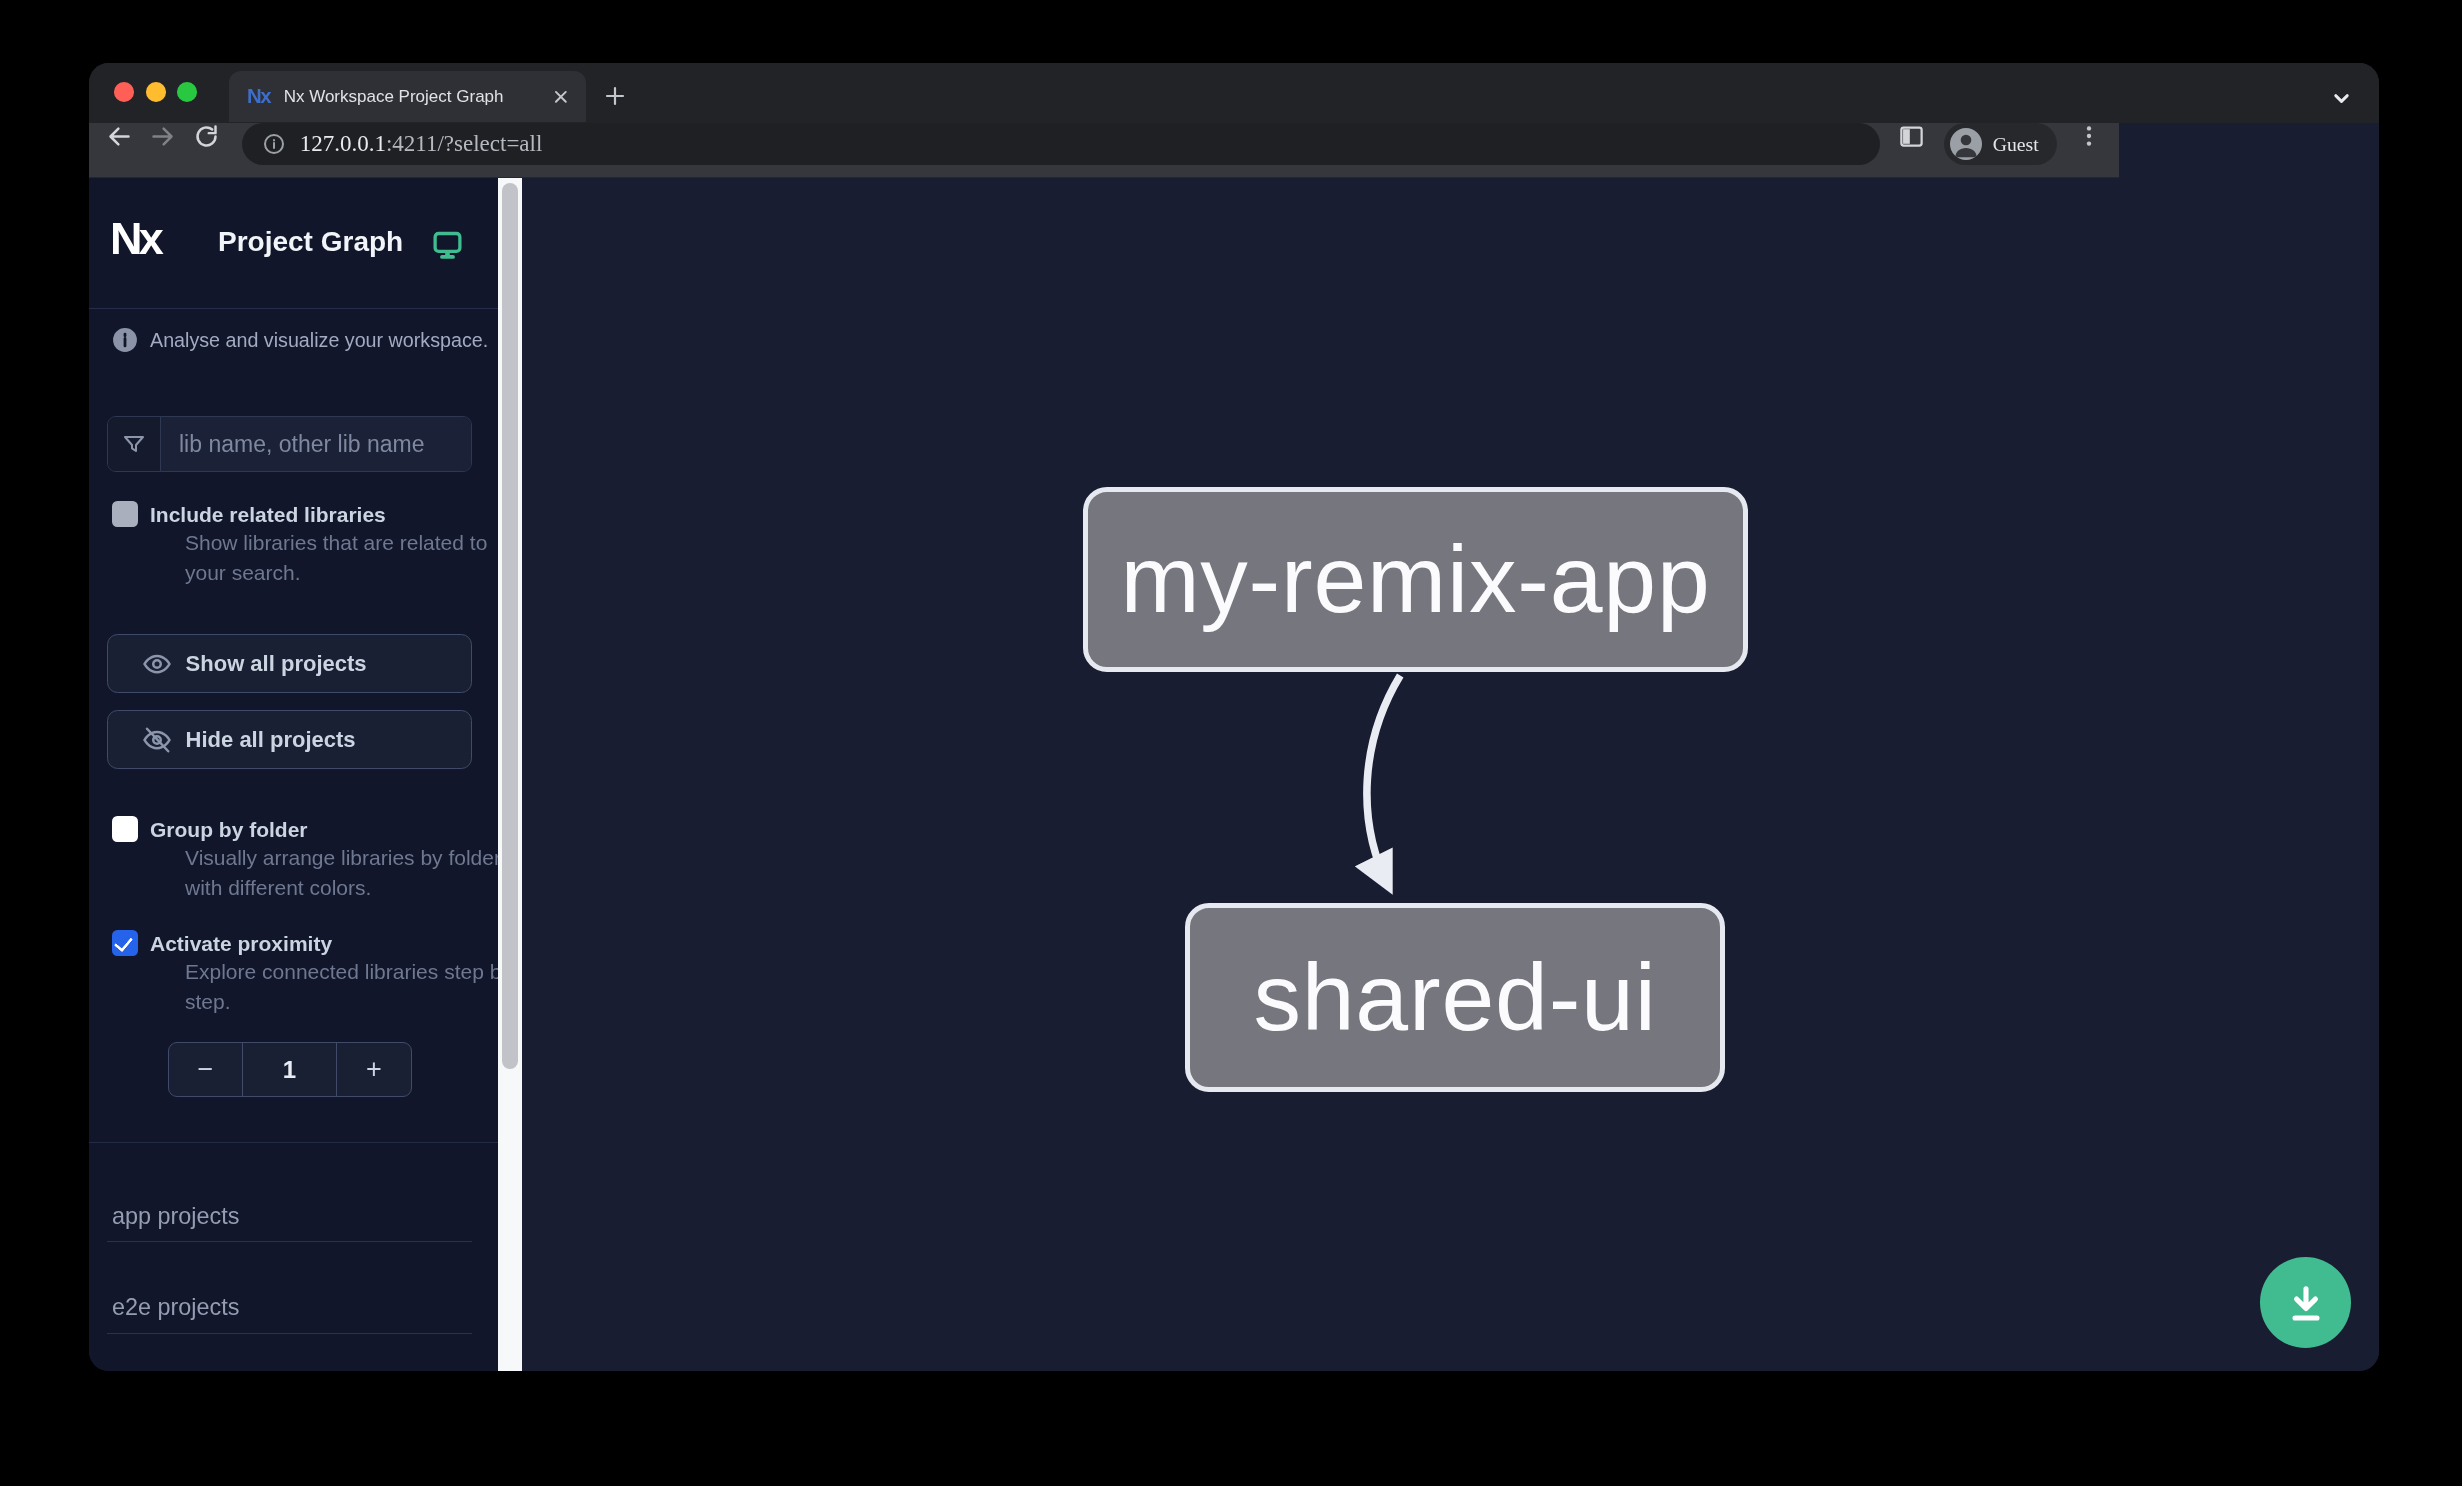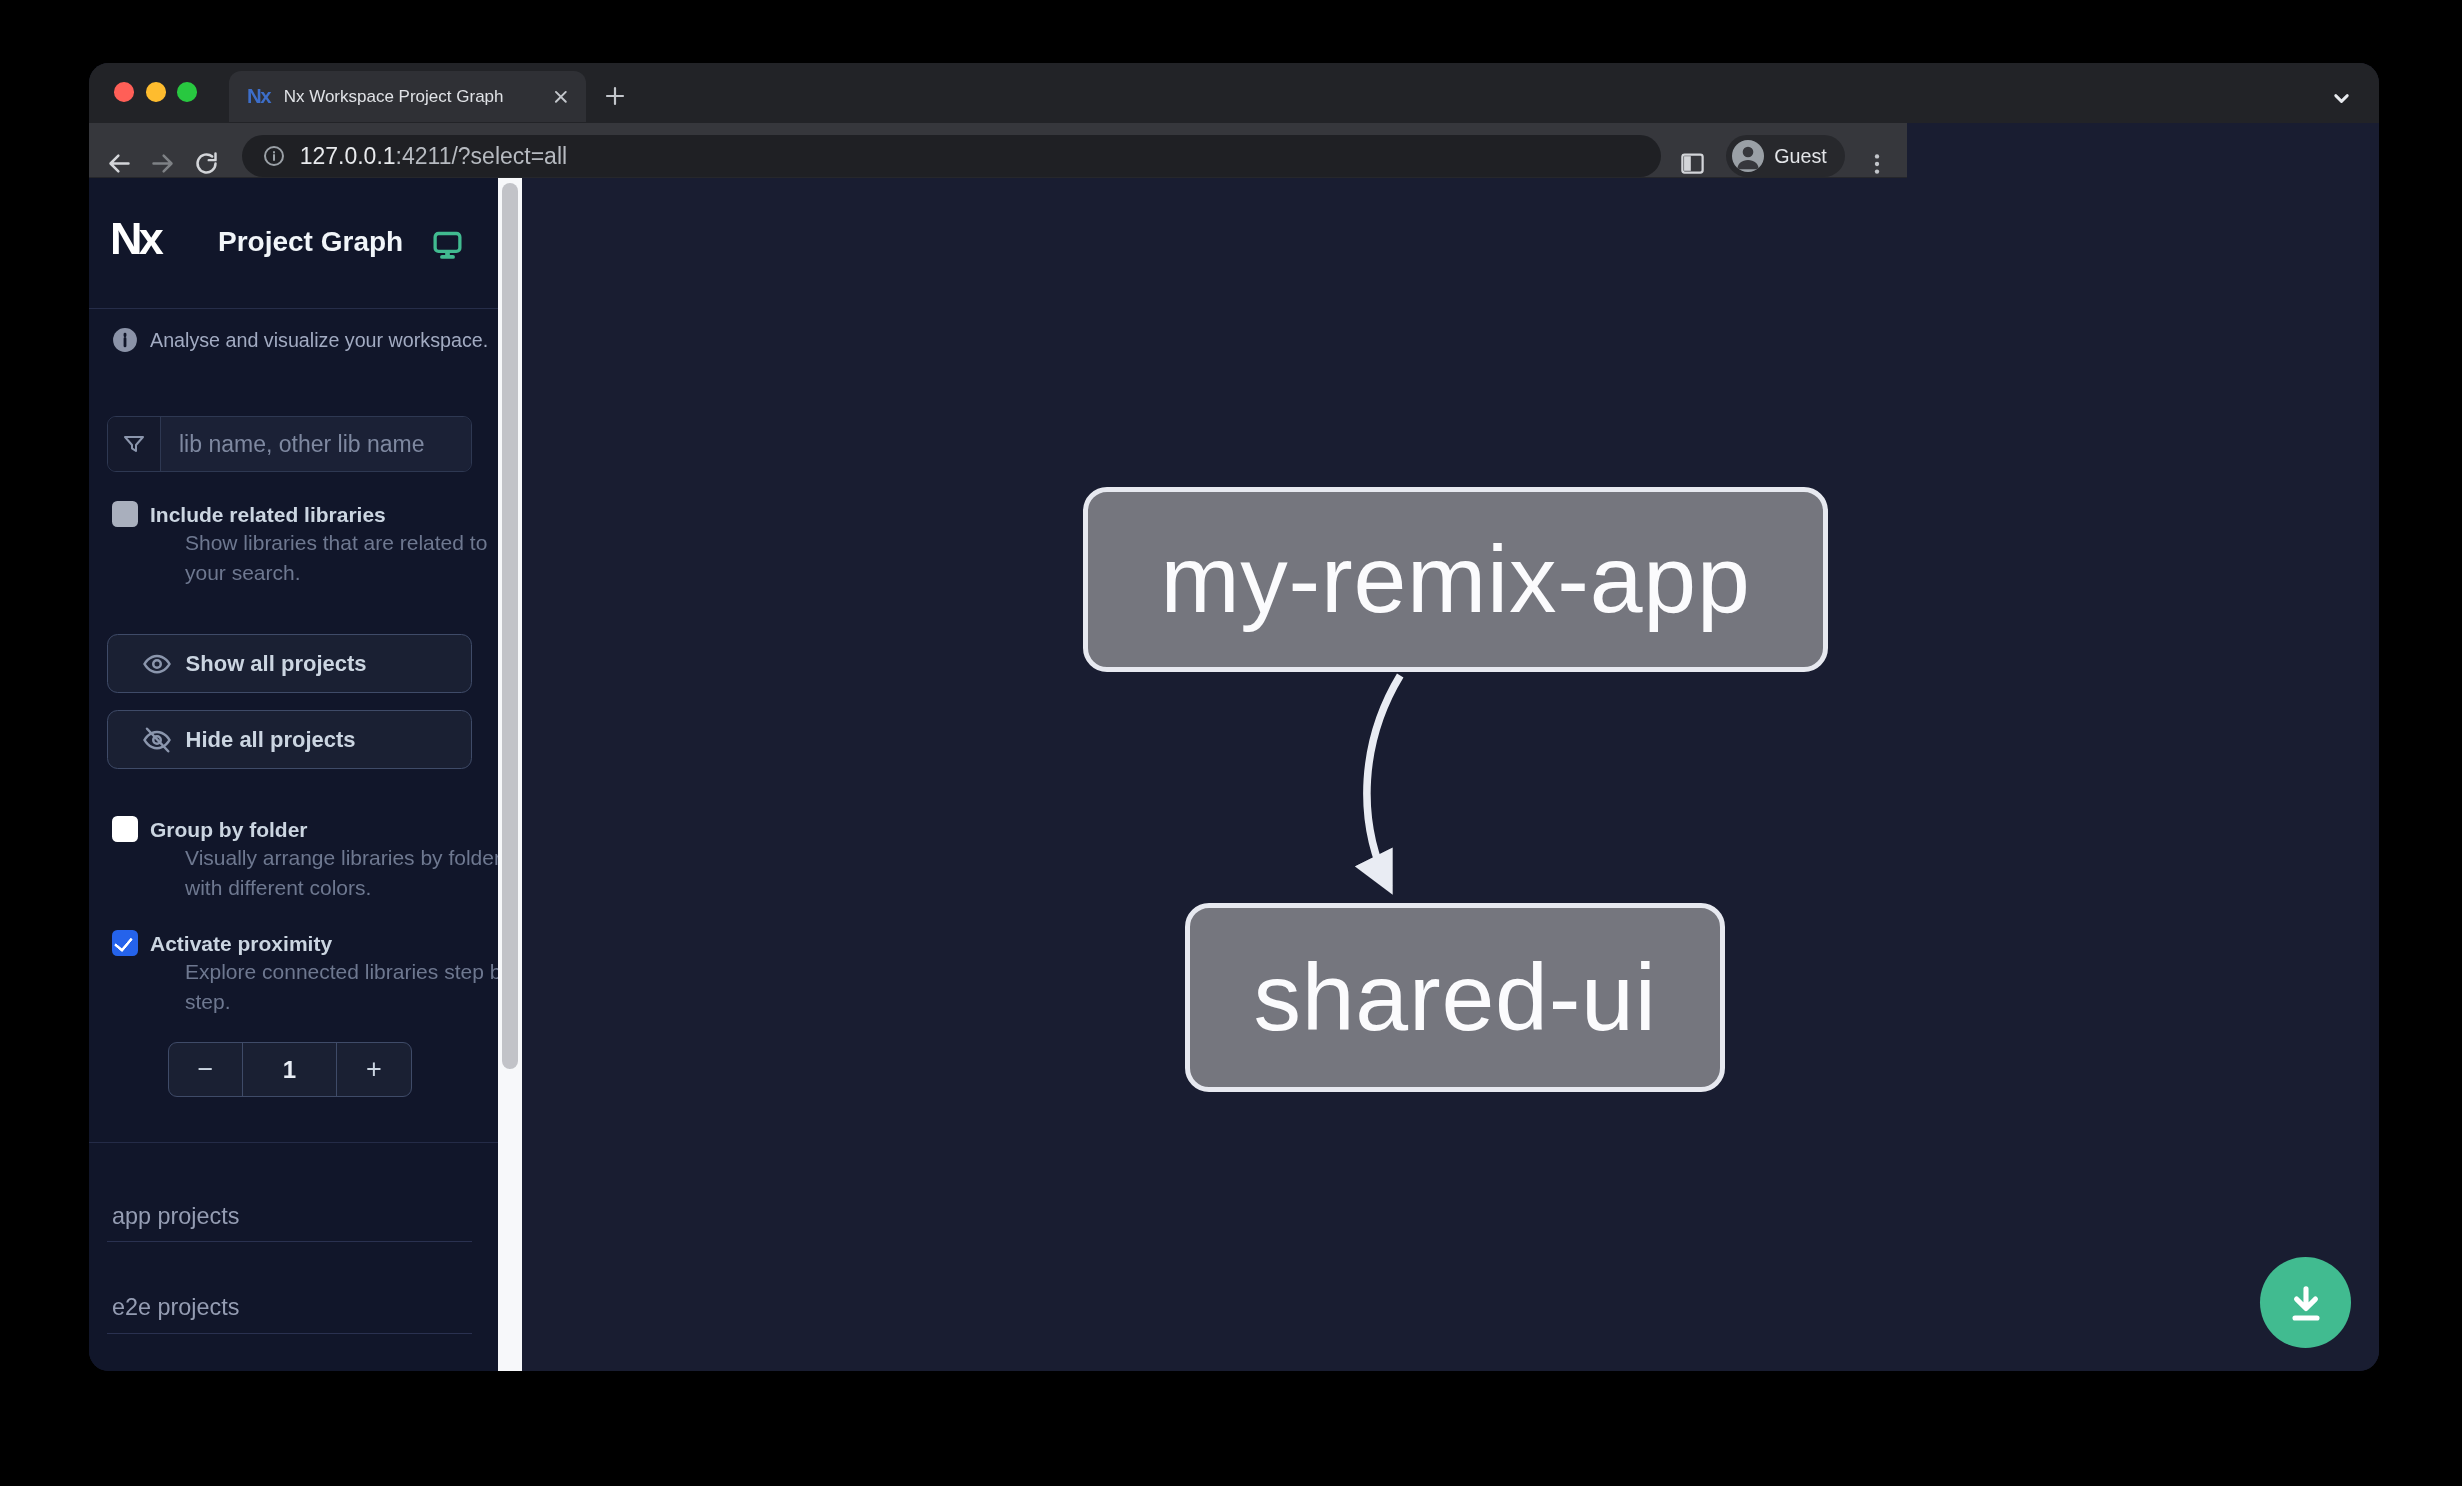--- a/index.html
+++ b/index.html
@@ -18,22 +18,22 @@
   .t-green{left:88px;background:var(--traffic-green);}
   .tab{position:absolute;left:140px;top:8.3px;width:357px;height:51px;background:#2f3035;
     border-radius:12px 12px 0 0;display:flex;align-items:center;padding:0 15px 0 18px;}
   .favicon{font-size:20.4px;font-weight:800;color:#3d6ec9;letter-spacing:-1.5px;flex:none;}
   .tab-title{font-size:17px;color:#e0e2e6;margin-left:13.6px;flex:1;white-space:nowrap;overflow:hidden;}
   .icon-btn{display:flex;align-items:center;justify-content:center;flex:none;}
   .newtab{position:absolute;left:511px;top:18px;width:30px;height:30px;}
   .strip-chevron{position:absolute;left:2237px;top:20.4px;width:30px;height:30px;}
 
   
-  .toolbar{position:absolute;left:0;top:60px;width:1818px;height:55px;background:#36373c;
-    display:flex;align-items:flex-end;padding:0 16.6px;border-bottom:0.8px solid #26272b;}
+  .toolbar{position:absolute;left:0;top:60px;width:2030px;height:55px;background:#36373c;
+    display:flex;align-items:flex-start;padding:0 16.6px;border-bottom:0.8px solid #26272b;font-family:Liberation Serif, serif;}
   .nav-ic{width:27px;height:27px;margin-right:16.6px;flex:none;display:flex;align-items:center;justify-content:center;}
   .omnibox{flex:1;height:42px;background:#1f2024;border-radius:21px;margin:0 18px 0 6px;
     display:flex;align-items:center;padding:0 19.7px;min-width:0;}
   .url{font-size:23px;white-space:nowrap;margin-left:13.6px;}
   .url .host{color:#e8eaed;}
   .url .rest{color:#b6bac0;}
   .guest-pill{height:42px;background:#27282c;border-radius:21px;display:flex;align-items:center;
     padding:0 18px 0 6px;margin:0 19.7px;flex:none;}
   .avatar{width:32px;height:32px;border-radius:50%;background:#9aa0a6;overflow:hidden;
     display:flex;align-items:flex-end;justify-content:center;flex:none;}
@@ -83,21 +83,21 @@
   .step-inc{flex:1;}
 
   .sb-divider{position:absolute;left:0;top:964px;width:409px;height:0.8px;background:#242b47;}
   .section-h{position:absolute;left:23px;font-size:23.4px;color:#959db3;}
   .section-line{position:absolute;left:18px;width:365px;height:0.8px;background:#2a3150;}
 
   
   .node{position:absolute;background:var(--node-fill);border:5.3px solid var(--node-border);
     border-radius:24px;display:flex;align-items:center;justify-content:center;
     color:var(--node-text);font-size:95px;letter-spacing:0.8px;cursor:pointer;}
-  .node-1{left:561px;top:309px;width:745px;height:185px;}
+  .node-1{left:561px;top:309px;width:665px;height:185px;}
   .node-2{left:663px;top:725px;width:540px;height:189px;}
   .edge-svg{position:absolute;left:0;top:0;width:100%;height:100%;pointer-events:none;}
   .fab{position:absolute;left:1738px;top:1079px;width:91px;height:91px;border-radius:50%;
     background:var(--accent-teal);display:flex;align-items:center;justify-content:center;cursor:pointer;}
 </style>
 </head>
 <body>
 
 <div class="window">
 

